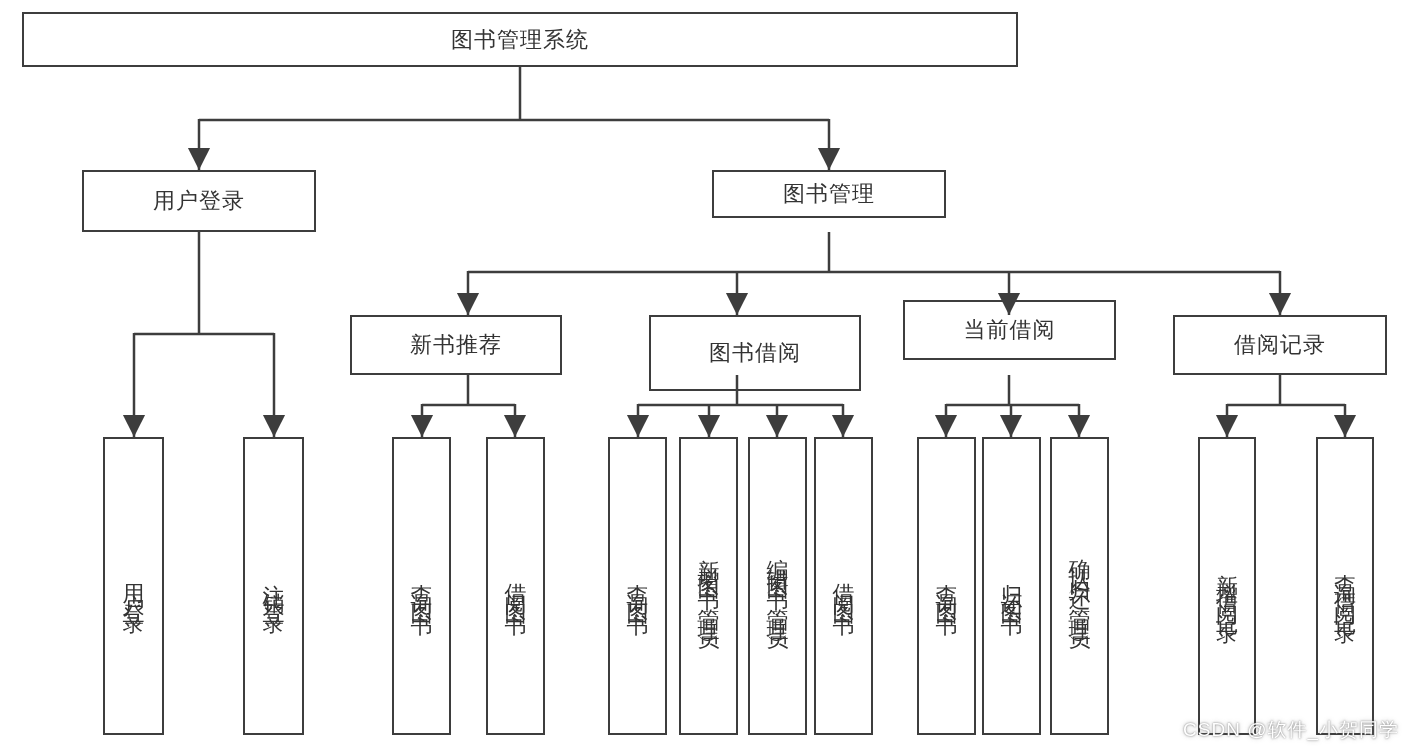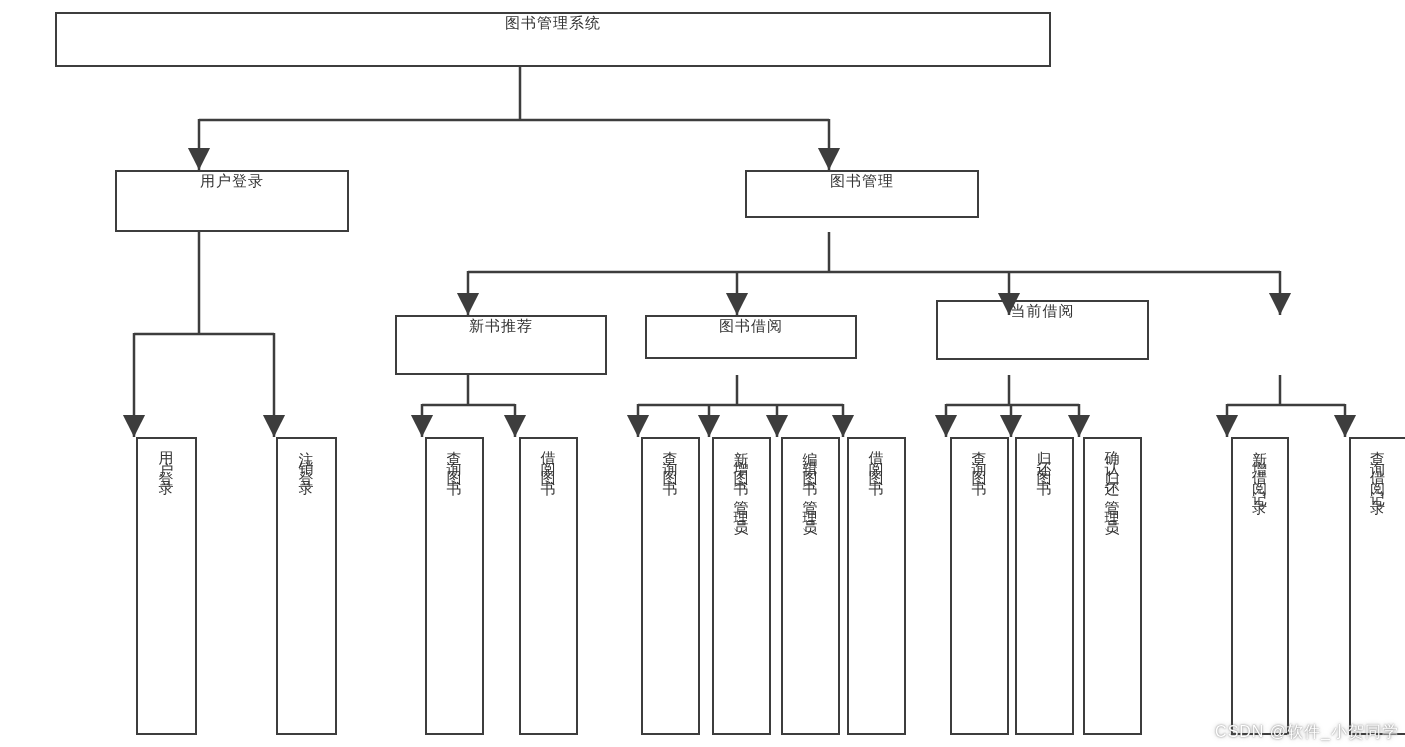--- a/index.html
+++ b/index.html
@@ -20,37 +20,36 @@
     z-index:2;pointer-events:none;
   }
   .wires path,.wires line{stroke:var(--line);stroke-width:2.5;fill:none;}
   .wires marker path{fill:var(--line);stroke:none;}
   .node{
     position:absolute;
     box-sizing:border-box;
     border:2.5px solid var(--line);
     background:var(--background);
     color:var(--text);
-    display:flex;align-items:flex-start;justify-content:center;
+    display:flex;align-items:center;justify-content:center;
     z-index:1;
-    font-size:15px;
+    font-size:22px;
     letter-spacing:1px;
-    margin-left:33px;
   }
   .vnode span{
     writing-mode:vertical-rl;
     letter-spacing:10px;
     line-height:1;
     white-space:nowrap;
   }
   .watermark{
     position:absolute;
     right:6px;bottom:4px;
     z-index:3;
-    font-size:16px;
+    font-size:19px;
     color:#ffffff;
     text-shadow:0 0 2px rgba(90,90,90,0.85),0 0 5px rgba(120,120,120,0.45);
     letter-spacing:1px;
     white-space:nowrap;
   }
 </style>
 </head>
 <body>
 
 <div class="canvas">
@@ -100,28 +99,31 @@
     <span>图书管理系统</span>
   </div>
 
   <div class="node" style="left:82px;top:170px;width:234px;height:62px;">
     <span>用户登录</span>
   </div>
   <div class="node" style="left:712px;top:170px;width:234px;height:48px;">
     <span>图书管理</span>
   </div>
 
-  <div class="node" style="left:362px;top:315px;width:212px;height:60px;">
+  <div class="node" style="left:350px;top:315px;width:212px;height:60px;">
     <span>新书推荐</span>
   </div>
-  <div class="node" style="left:612px;top:315px;width:212px;height:44px;">
+  <div class="node" style="left:649px;top:315px;width:212px;height:76px;">
     <span>图书借阅</span>
   </div>
   <div class="node" style="left:903px;top:300px;width:213px;height:60px;">
     <span>当前借阅</span>
+  </div>
+  <div class="node" style="left:1173px;top:315px;width:214px;height:60px;">
+    <span>借阅记录</span>
   </div>
 
   <div class="node vnode" style="left:103px;top:437px;width:61px;height:298px;">
     <span>用户登录</span>
   </div>
   <div class="node vnode" style="left:243px;top:437px;width:61px;height:298px;">
     <span>注销登录</span>
   </div>
 
   <div class="node vnode" style="left:392px;top:437px;width:59px;height:298px;">

